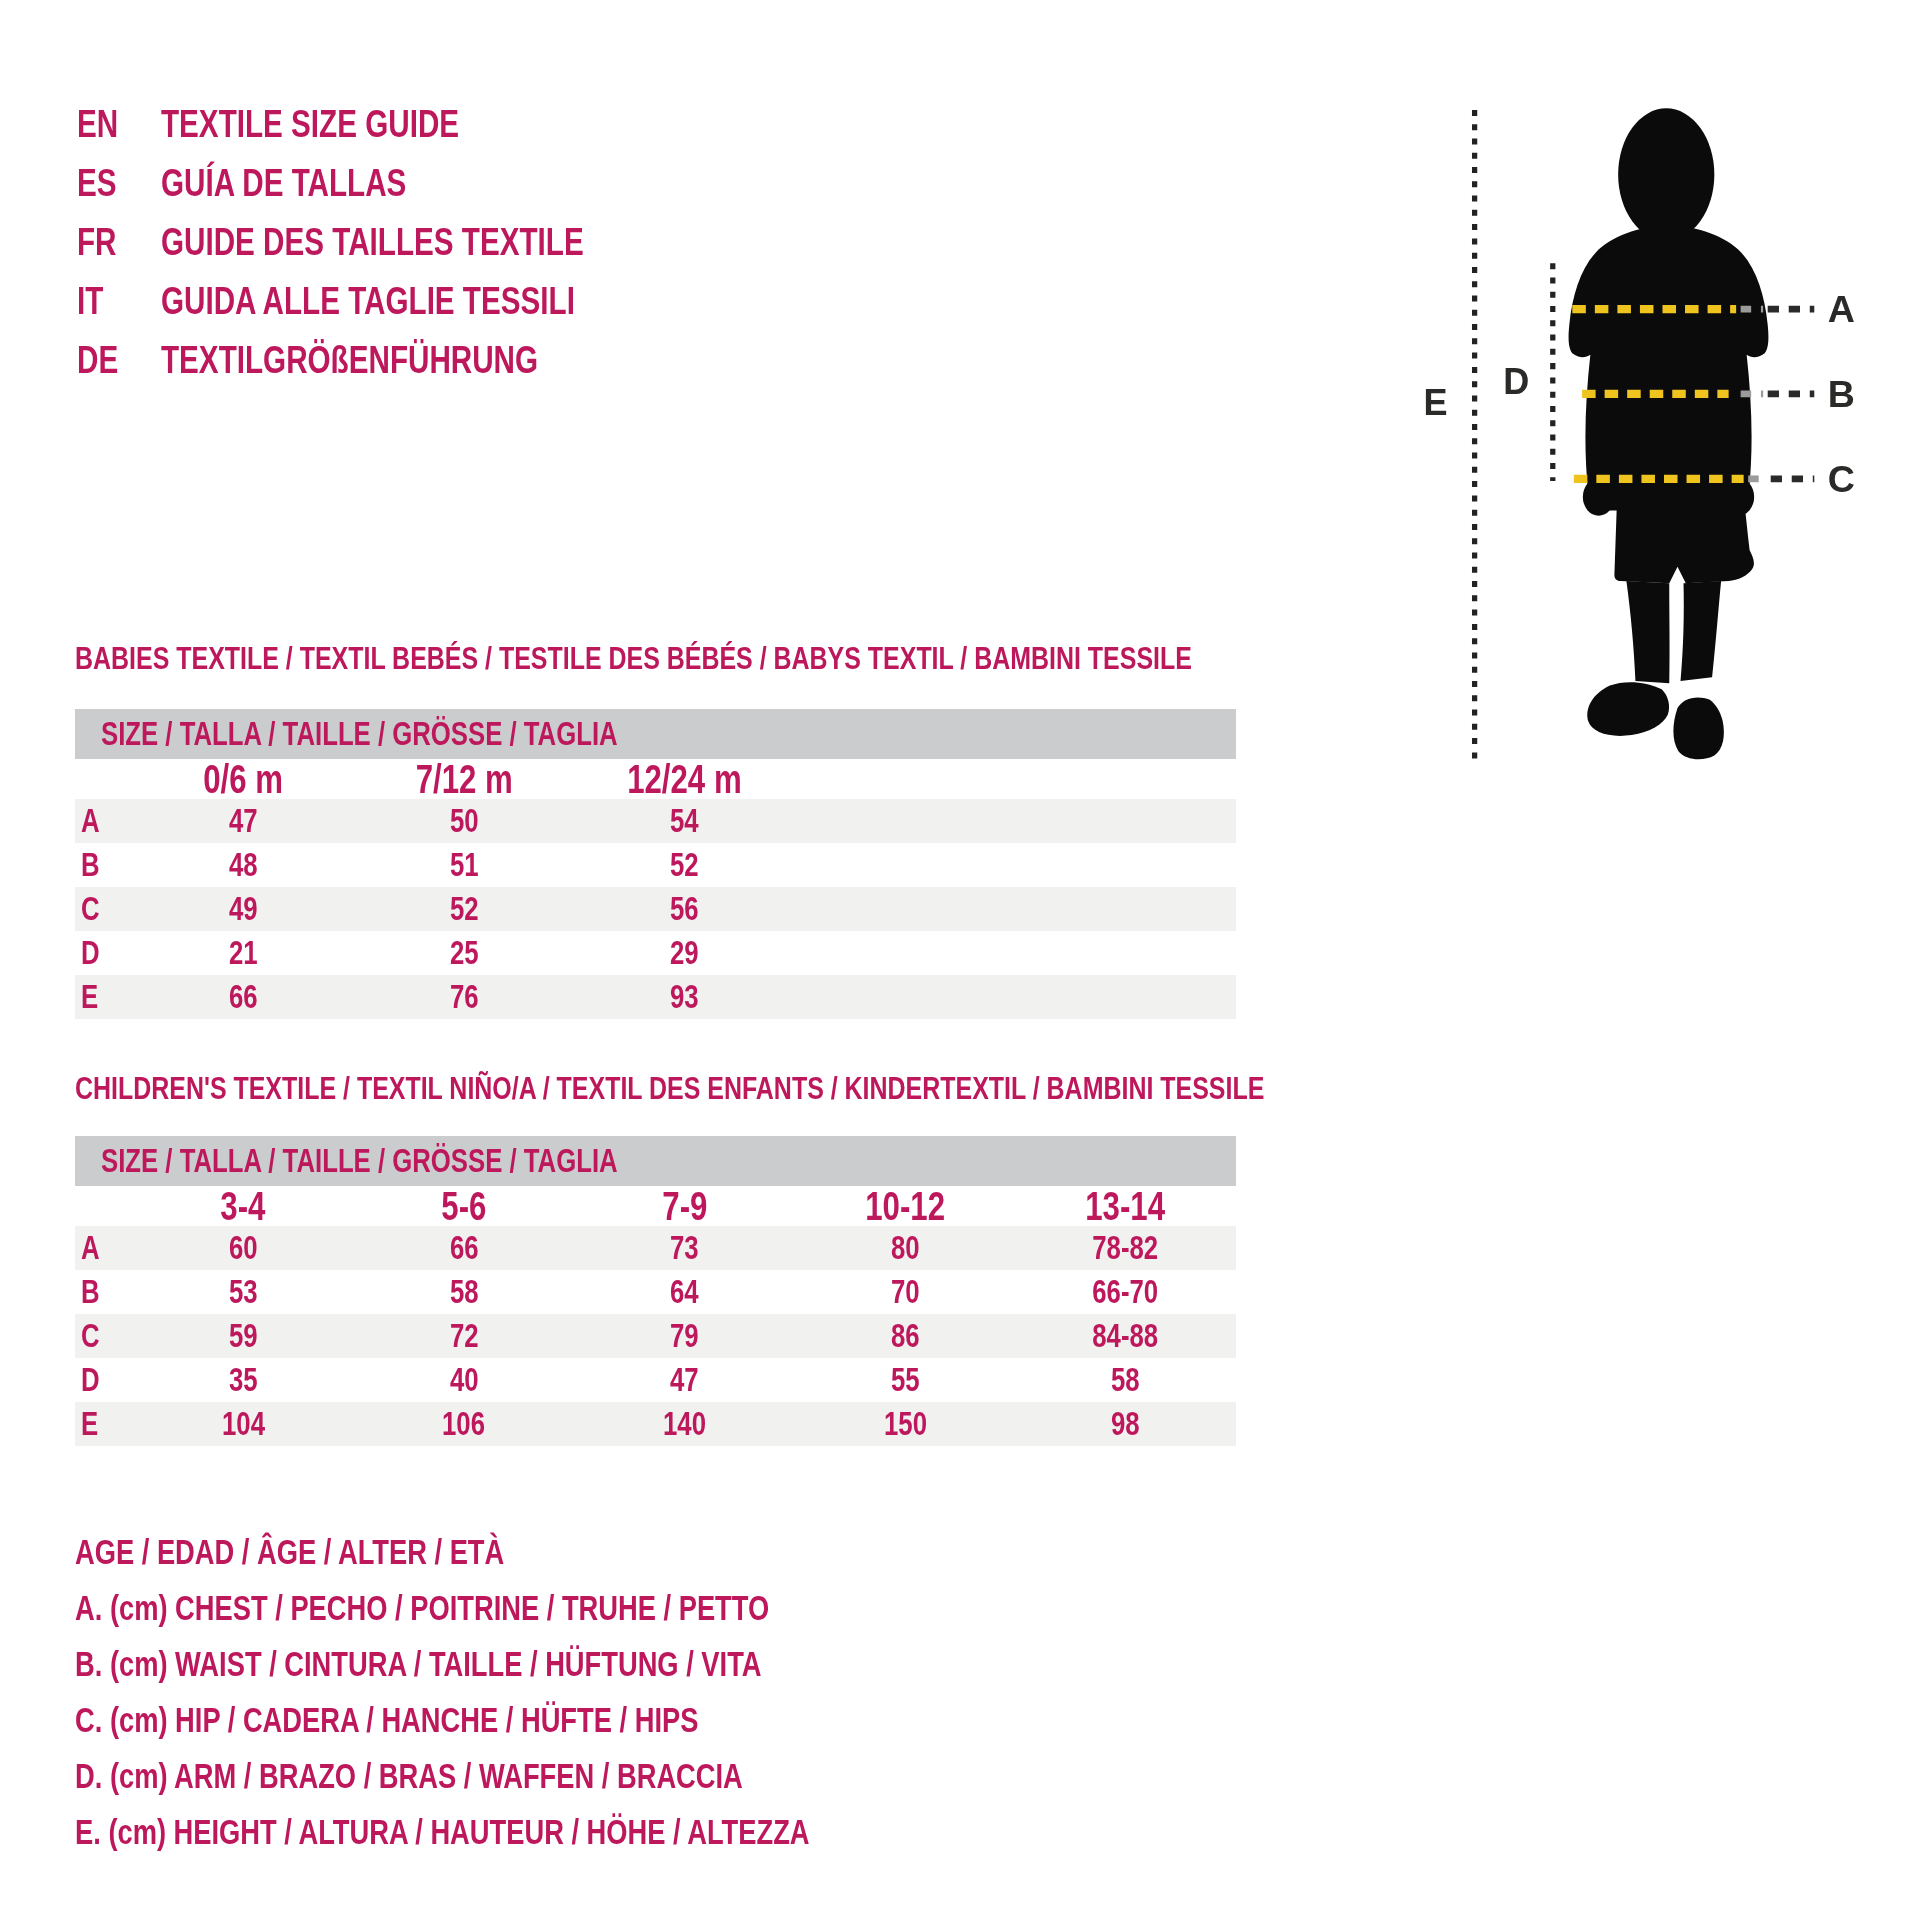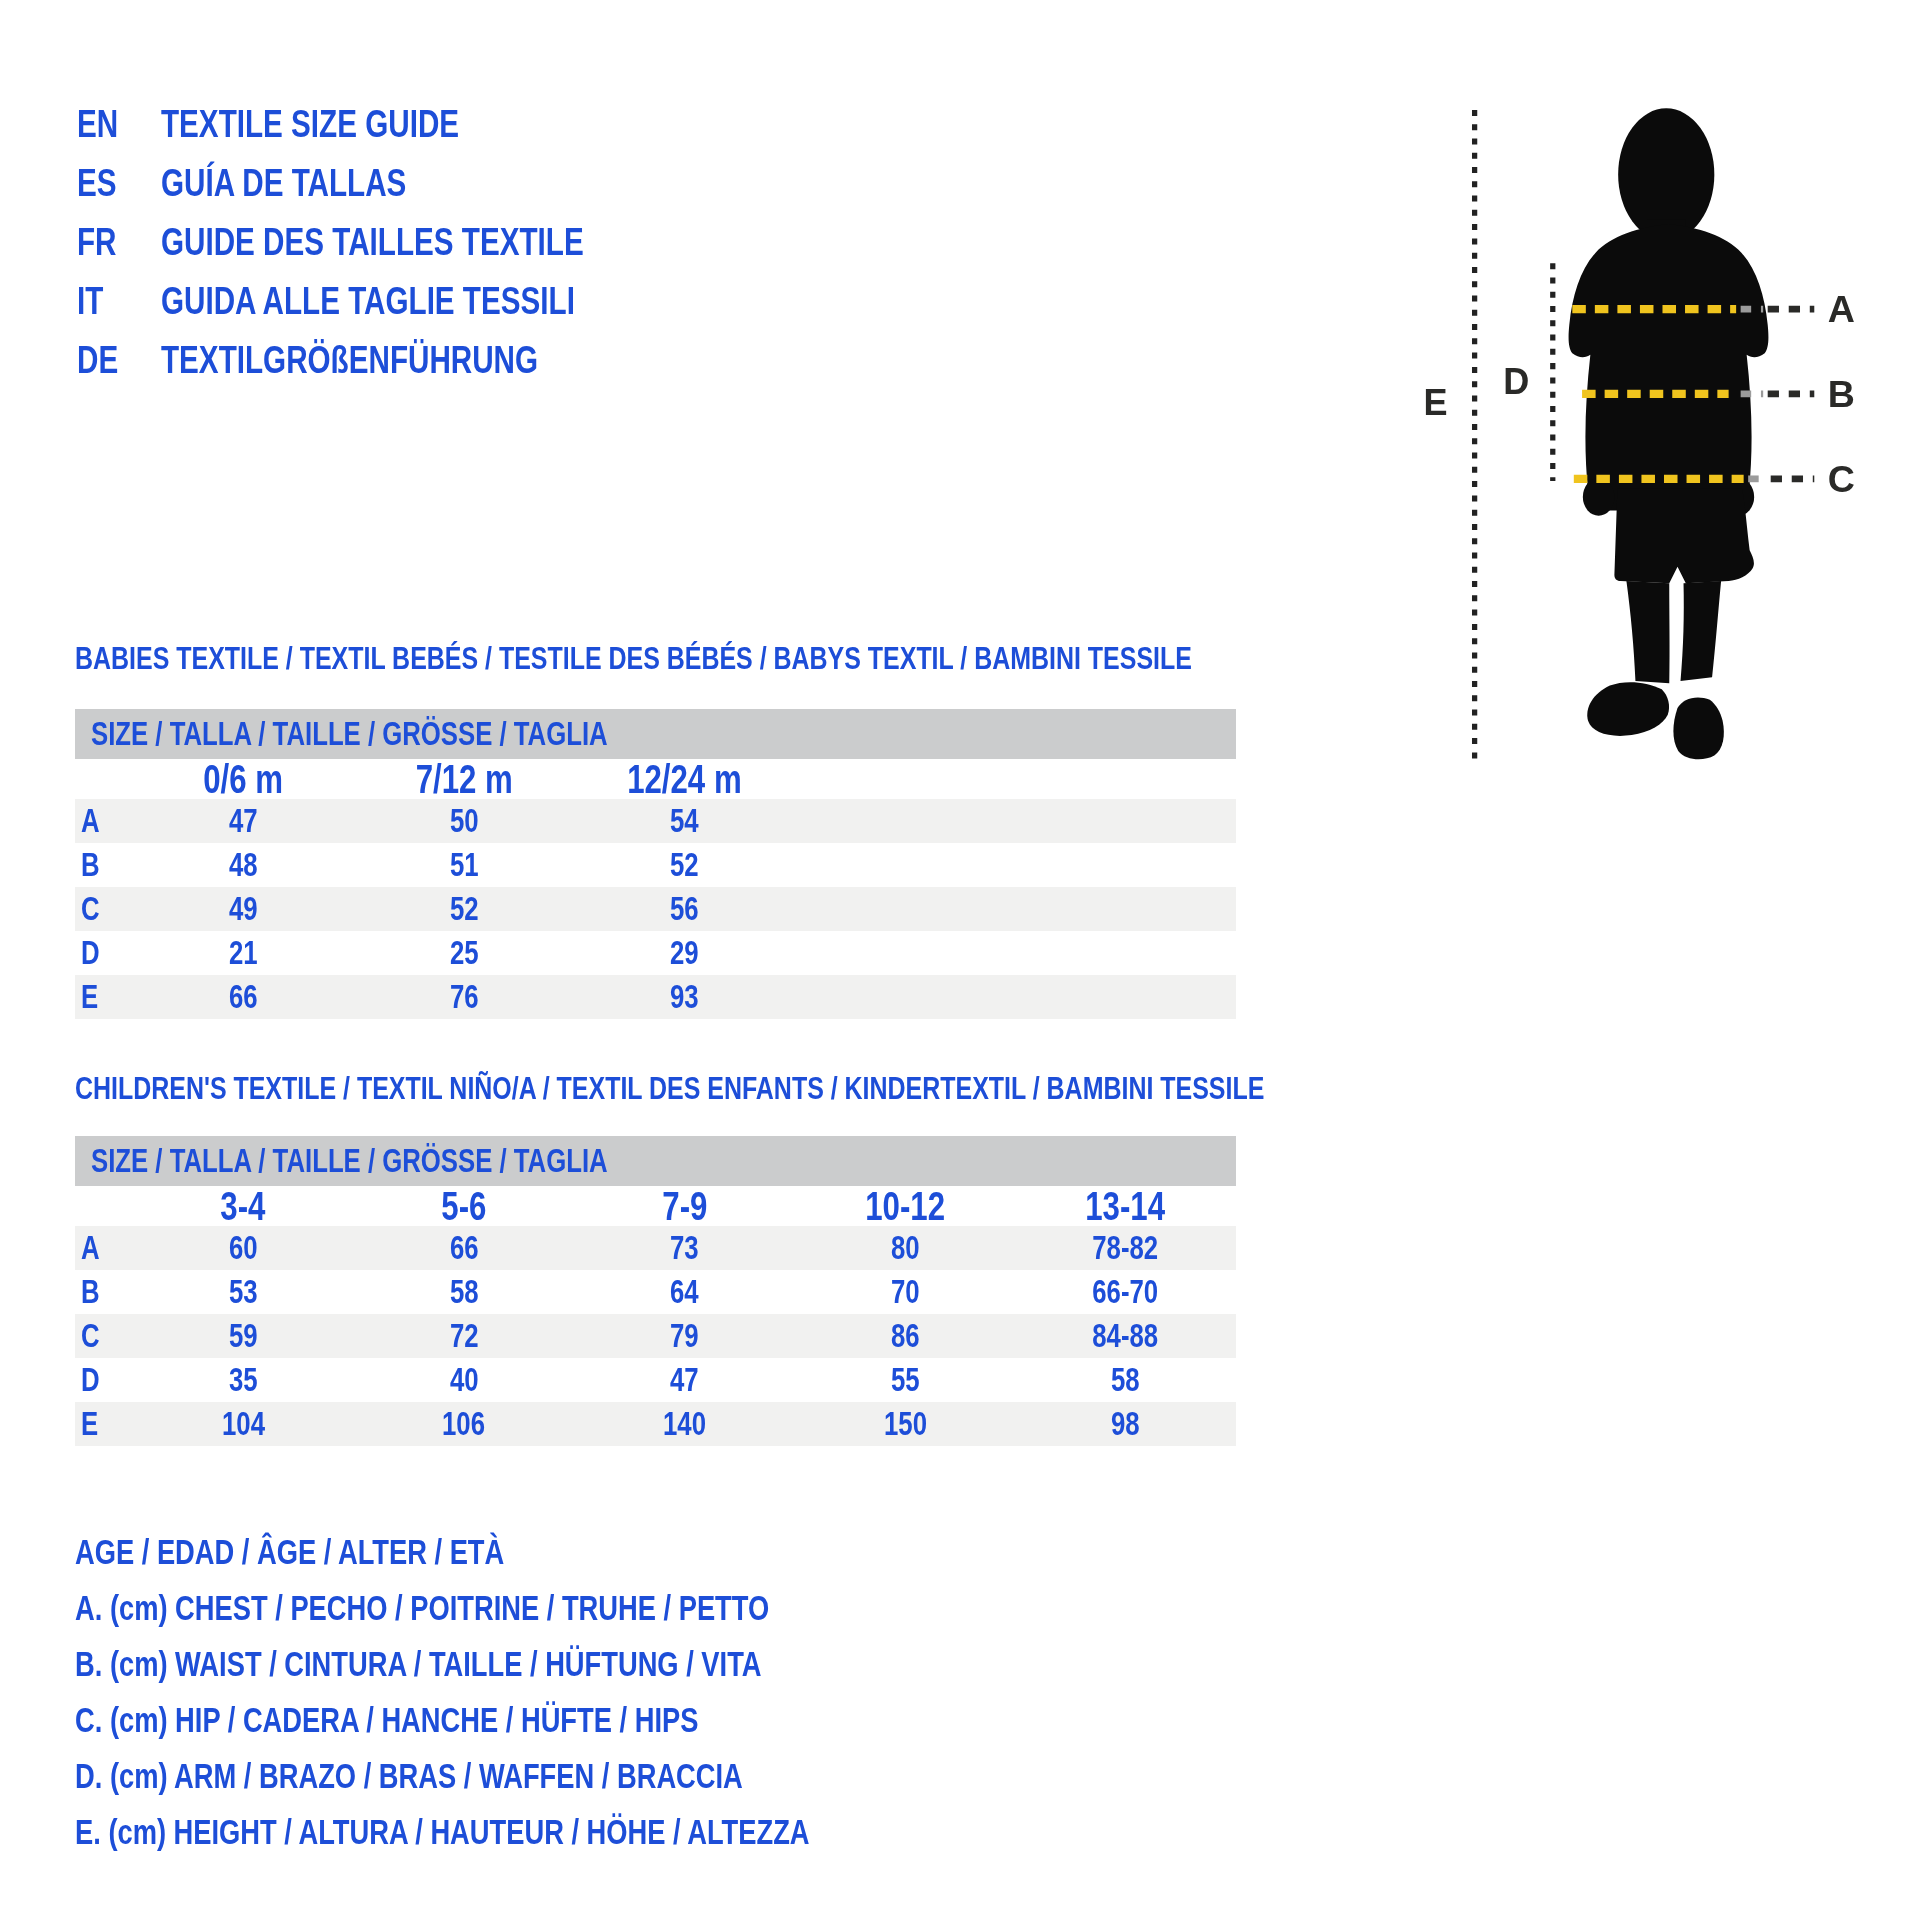--- a/index.html
+++ b/index.html
@@ -1,38 +1,38 @@
 <!DOCTYPE html>
 <html style="font-size:12px"><head>
 <meta charset="utf-8">
 <style>
   html,body { margin:0; padding:0; background:#ffffff; }
   #page {
     position:relative; width:1924px; height:1924px; background:#ffffff;
-    font-family:"Liberation Sans", sans-serif; color:#1d4ed8; font-weight:700;
+    font-family:"Liberation Sans", sans-serif; color:#be185d; font-weight:700;
     overflow:hidden;
   }
   .cond  { display:inline-block; transform:scaleX(0.78); transform-origin:0 50%; white-space:nowrap; }
   .condc { display:inline-block; transform:scaleX(0.78); transform-origin:50% 50%; white-space:nowrap; }
 
   
   .lang-block { position:absolute; left:77px; top:95px; }
   .lang-row  { display:flex; align-items:center; height:59px; font-size:38px; }
   .lang-code { width:84px; flex:0 0 auto; }
 
   
   .section-title { position:absolute; left:75px; font-size:32px; }
   .t-babies   { top:640px; }
   .t-children { top:1070px; }
 
   
   .size-table { position:absolute; left:75px; width:1161px; }
   .tb-babies   { top:709px; }
   .tb-children { top:1136px; }
-  .band { height:50px; background:#cbcccd; display:flex; align-items:center; font-size:33px; padding-left:16px; box-sizing:border-box; }
+  .band { height:50px; background:#cbcccd; display:flex; align-items:center; font-size:33px; padding-left:26px; box-sizing:border-box; }
   .cols-header { height:40px; display:flex; align-items:center; font-size:40px; }
   .trow { height:44px; display:flex; align-items:center; font-size:33px; }
   .stripe { background:#f1f1f0; }
   .c-label { width:5%; box-sizing:border-box; padding-left:6px; }
   .c-data  { width:19%; text-align:center; }
 
   
   .legend { position:absolute; left:75px; top:1524px; font-size:35px; }
   .legend-line { height:56px; display:flex; align-items:center; }
 

